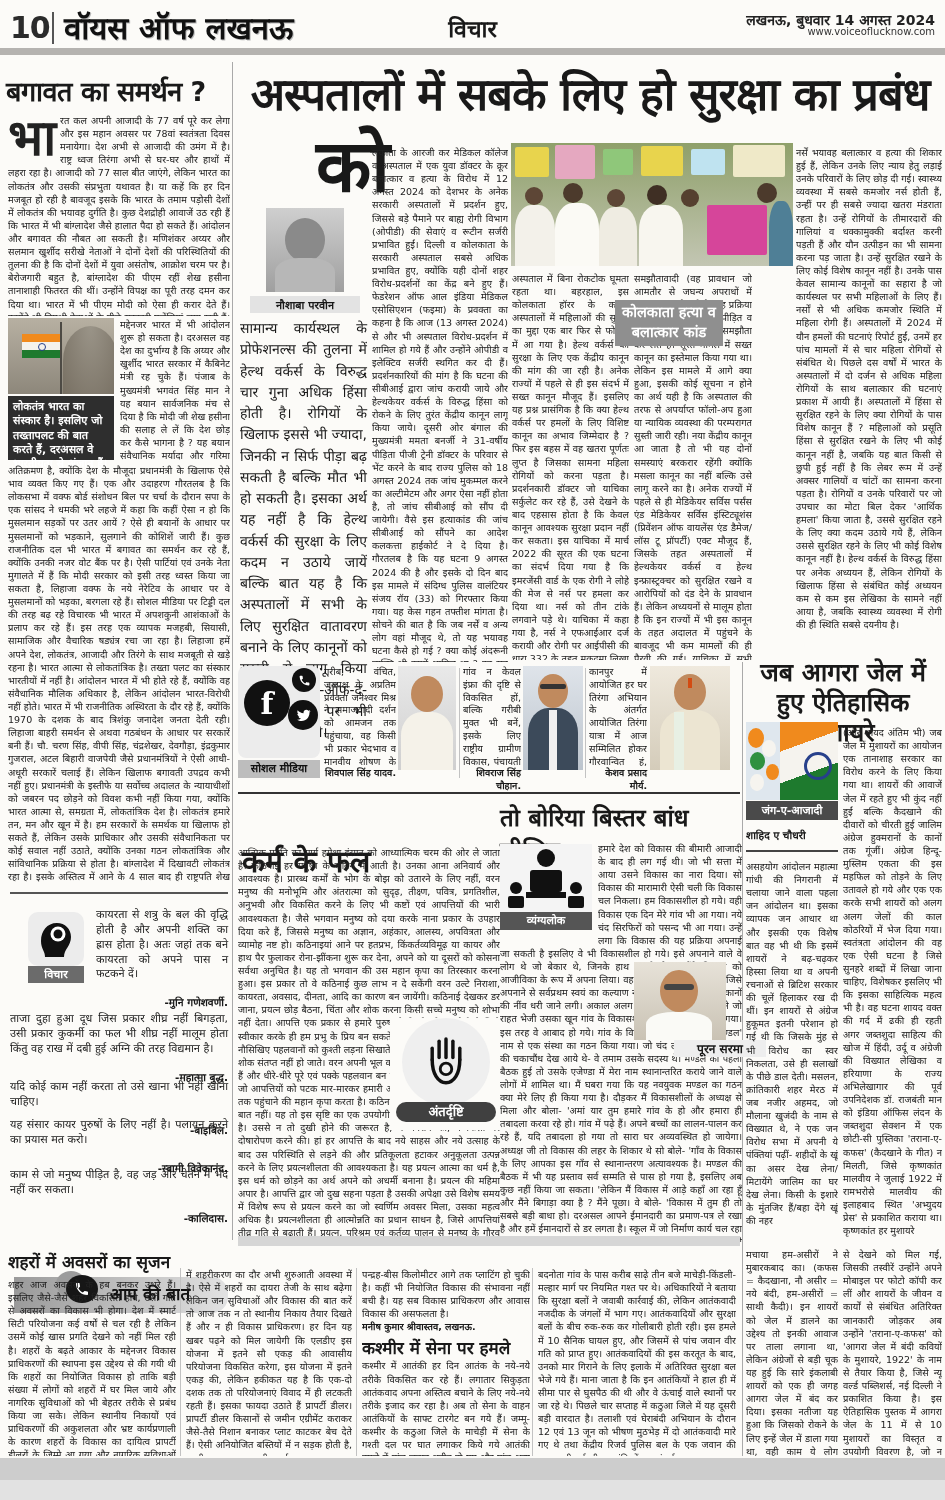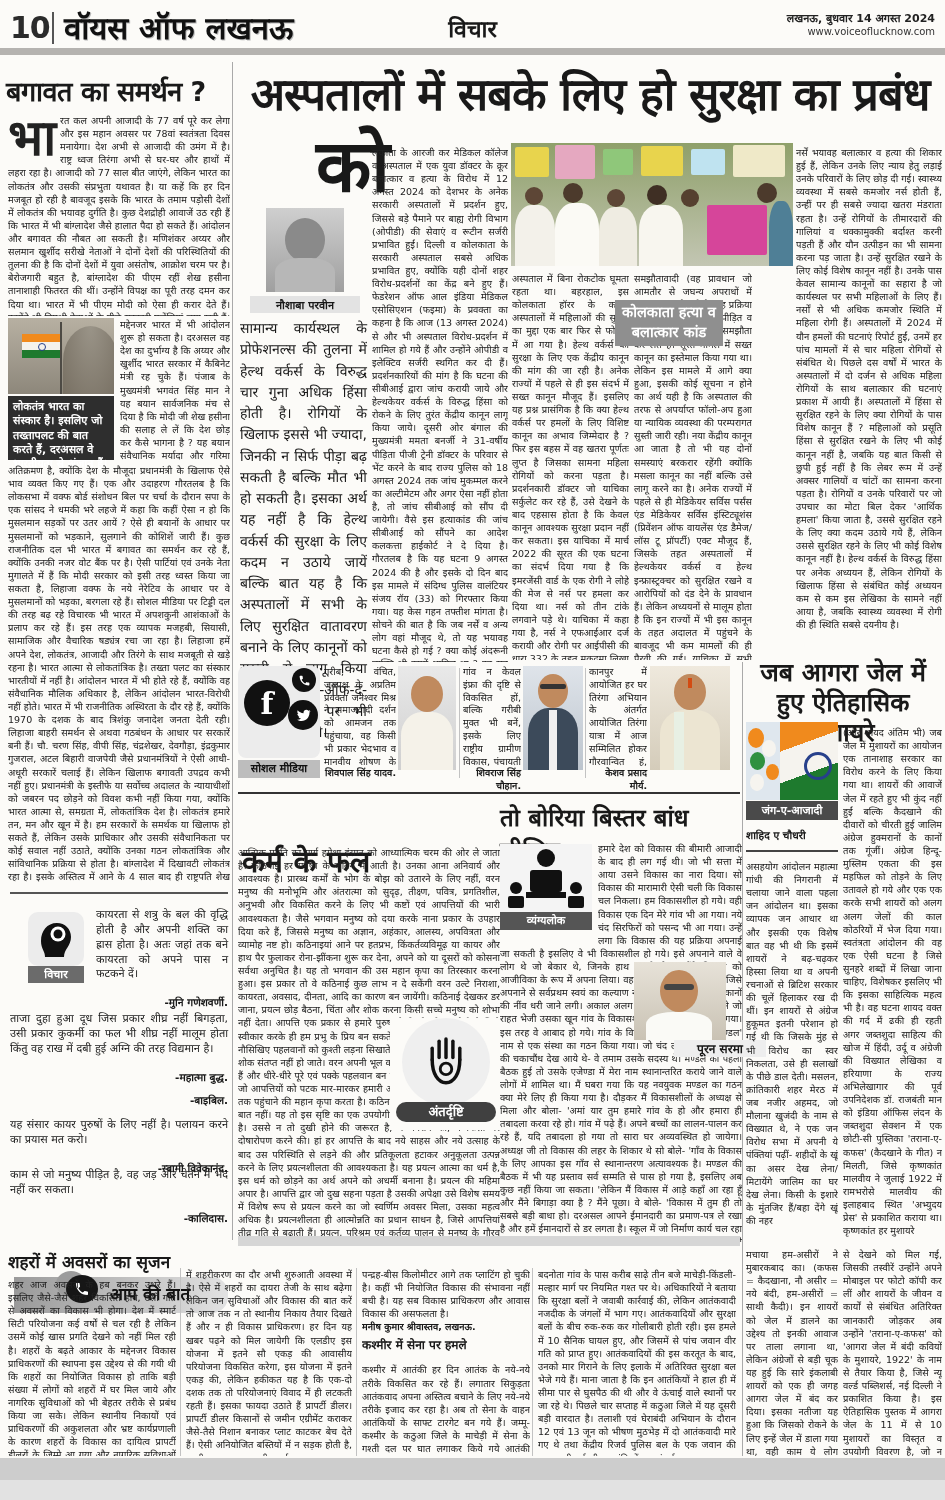--- a/index.html
+++ b/index.html
@@ -8,21 +8,21 @@
   .abs{position:absolute;}
   .just{text-align:justify;}
   .body-txt{font-size:9.5px;line-height:1.38;overflow:hidden;color:#222;}
   .rule-v{position:absolute;width:1px;background:#a9a9a9;}
   .rule-h{position:absolute;height:1px;background:#8a8a8a;}
   
   #hdr-pageno{left:10px;top:10px;font-size:30px;font-weight:bold;color:#2b2b2b;letter-spacing:-1px;}
   #hdr-bar{left:52px;top:12px;width:2px;height:32px;background:#555;}
   #hdr-masthead{left:64px;top:6px;font-size:31px;font-weight:bold;color:#111;text-shadow:1px 1px 0 #bbb;}
   #hdr-section{left:380px;top:12px;width:185px;text-align:center;font-size:23px;font-weight:bold;}
-  #hdr-date{right:10px;top:10px;text-align:right;font-size:11px;font-weight:bold;color:#222;}
+  #hdr-date{right:10px;top:10px;text-align:right;font-size:14px;font-weight:bold;color:#222;}
   #hdr-site{right:10px;top:26px;text-align:right;font-size:10px;color:#333;}
   #hdr-band{left:0;top:48px;width:945px;height:7px;background:#b5b3b0;}
   
   #la-title{left:6px;top:72px;width:224px;font-size:27px;font-weight:bold;letter-spacing:-0.5px;}
   .la-body{width:222px;}
   .dropcap-l{float:left;font-size:50px;line-height:0.9;font-weight:bold;padding:2px 4px 0 0;}
   #flag-photo{left:8px;top:318px;width:106px;height:76px;overflow:hidden;background:linear-gradient(180deg,#b7b0a2,#8d877b);}
   #flag-caption{left:8px;top:396px;width:106px;height:64px;background:#2e2e2e;color:#fff;font-size:11px;font-weight:bold;
     line-height:1.3;padding:4px 5px;box-sizing:border-box;}
   
@@ -68,21 +68,21 @@
   #vyangya-label{width:92px;height:18px;background:#555;color:#fff;font-size:11px;font-weight:bold;text-align:center;line-height:18px;}
   #poorn-photo{left:634px;top:962px;width:92px;height:78px;background:linear-gradient(180deg,#e7e2d8,#c9c2b4);overflow:hidden;}
   #poorn-name{left:634px;top:1040px;width:92px;text-align:center;font-size:12px;font-weight:bold;background:#eee;margin-left:40px;}
   
   #mush-title{left:744px;top:658px;width:198px;text-align:center;font-size:25px;font-weight:bold;line-height:1.2;}
   #jang-photo{left:746px;top:722px;width:92px;height:78px;overflow:hidden;background:#dfe7ee;}
   #jang-caption{left:746px;top:801px;width:92px;height:19px;background:#4a4a4a;color:#fff;font-size:11px;font-weight:bold;text-align:center;line-height:19px;}
   #mush-byline{left:746px;top:828px;width:130px;font-size:10.5px;font-weight:bold;}
   
   #let-h1{left:8px;top:1250px;width:210px;font-size:17px;font-weight:bold;}
-  #let-h2{font-size:12px;font-weight:bold;margin:3px 0 10px 0;}
+  #let-h2{font-size:17px;font-weight:bold;margin:3px 0 0 0;}
   .sig{font-size:9.5px;font-weight:bold;}
   
   #footer1{left:0;top:1458px;width:945px;height:22px;background:#cdcdcd;}
   #footer2{left:0;top:1480px;width:945px;height:20px;background:#e2e2e2;}
   .placard{position:absolute;border-radius:2px;}
 </style>
 </head>
 <body>
 
 <div id="page">
@@ -125,20 +125,21 @@
   <div class="abs" id="vichar-label">विचार</div>
   <div class="abs" style="left:96px;top:908px;width:132px;">
     <div class="quote-text just">कायरता से शत्रु के बल की वृद्धि होती है और अपनी शक्ति का ह्रास होता है। अतः जहां तक बने कायरता को अपने पास न फटकने दें।</div>
     <div class="quote-author">-मुनि गणेशवर्णी.</div>
   </div>
   <div class="abs" style="left:10px;top:1012px;width:218px;">
     <div class="quote-text just">ताजा दुहा हुआ दूध जिस प्रकार शीघ्र नहीं बिगड़ता, उसी प्रकार कुकर्मी का फल भी शीघ्र नहीं मालूम होता किंतु वह राख में दबी हुई अग्नि की तरह विद्यमान है।</div>
     <div class="quote-author">-महात्मा बुद्ध.</div>
   </div>
   <div class="abs" style="left:10px;top:1080px;width:218px;">
+    <div class="quote-text just">यदि कोई काम नहीं करता तो उसे खाना भी नहीं खाना चाहिए।</div>
     <div class="quote-author">-बाइबिल.</div>
   </div>
   <div class="abs" style="left:10px;top:1118px;width:218px;">
     <div class="quote-text just">यह संसार कायर पुरुषों के लिए नहीं है। पलायन करने का प्रयास मत करो।</div>
     <div class="quote-author">-स्वामी विवेकानंद.</div>
   </div>
   <div class="abs" style="left:10px;top:1168px;width:218px;">
     <div class="quote-text just">काम से जो मनुष्य पीड़ित है, वह जड़ और चेतन में भेद नहीं कर सकता।</div>
     <div class="quote-author">-कालिदास.</div>
   </div>

